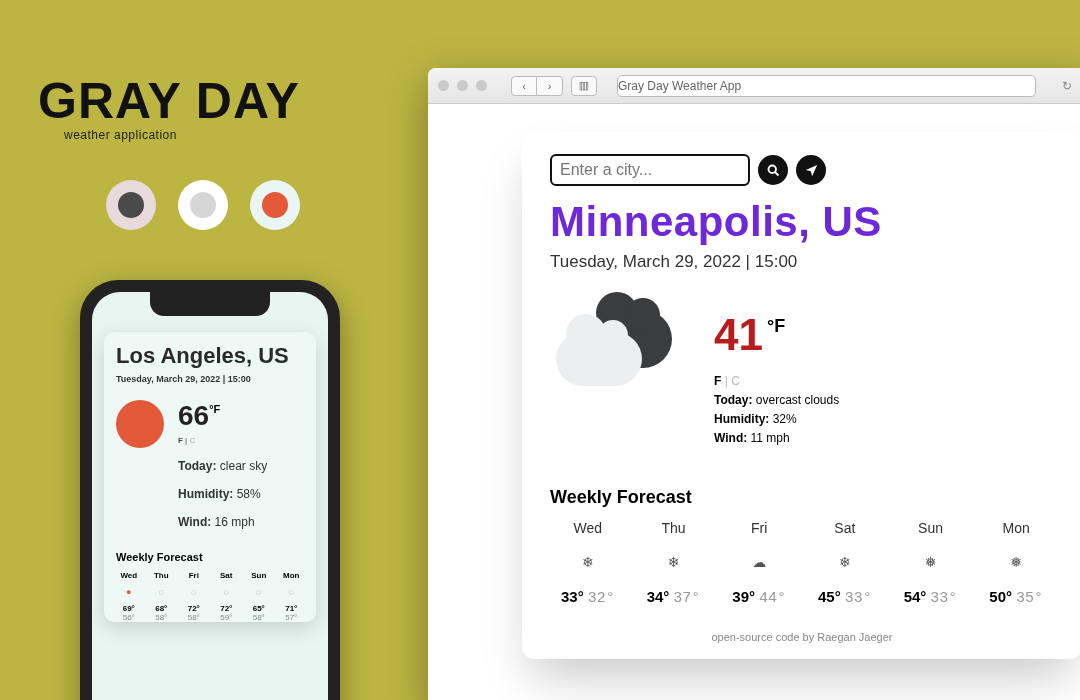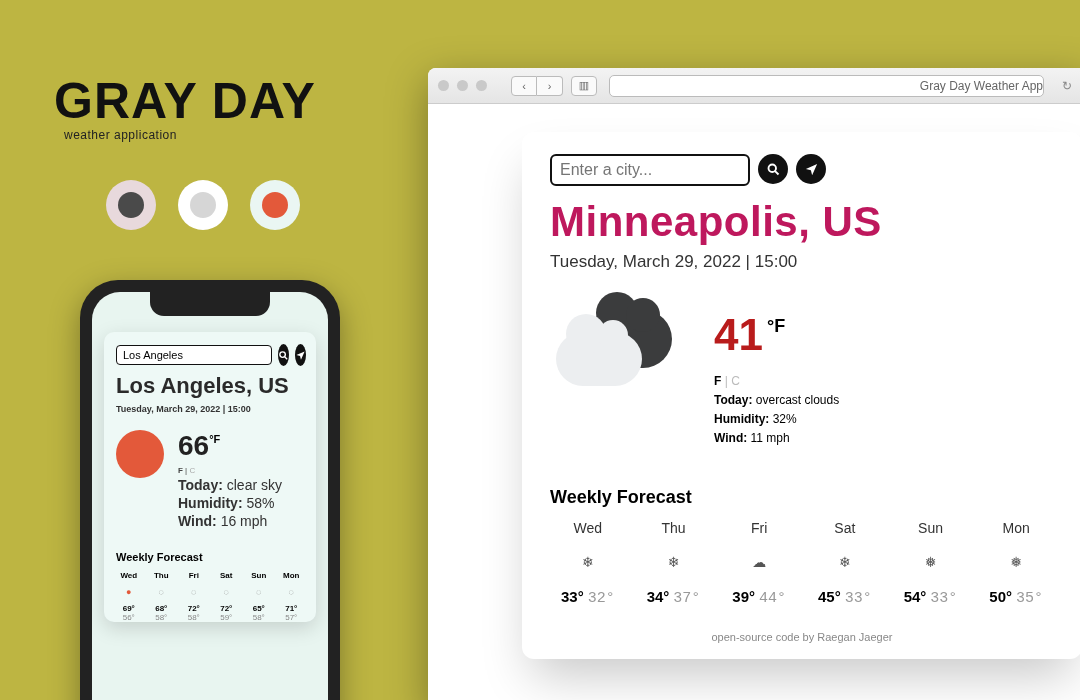--- a/index.html
+++ b/index.html
@@ -8,21 +8,21 @@
     width: 1080px;
     height: 700px;
     overflow: hidden;
     font-family: -apple-system, Helvetica, Arial, sans-serif;
     position: relative;
   }
 
   
   .hero-title {
     position: absolute;
-    left: 54px; top: 72px;
+    left: 38px; top: 72px;
     font-size: 50px;
     font-weight: 900;
     letter-spacing: 1px;
     color: #111;
   }
   .hero-subtitle {
     position: absolute;
     left: 64px; top: 128px;
     font-size: 12px;
     color: #222;
@@ -94,21 +94,21 @@
   }
   .phone-city { font-size: 22px; font-weight: 700; color: #2a2a2a; line-height: 1.1; }
   .phone-date { font-size: 9px; color: #333; margin-top: 6px; font-weight: 600; }
   .phone-current { display: flex; align-items: flex-start; gap: 14px; margin-top: 16px; }
   .phone-sun { width: 48px; height: 48px; background: #e3593a; border-radius: 50%; }
   .phone-temp-block { }
   .phone-temp { font-size: 28px; font-weight: 800; color: #222; }
   .phone-temp-unit { font-size: 11px; font-weight: 700; vertical-align: top; position: relative; top: 3px; }
   .phone-fc { font-size: 8px; color: #444; margin-top: 4px; }
   .phone-fc .dim { color: #aaa; }
-  .phone-detail { font-size: 14px; color: #333; margin-top: 2px; }
+  .phone-detail { font-size: 12px; color: #333; margin-top: 14px; }
   .phone-detail b { font-weight: 700; }
   .phone-weekly-label { font-size: 11px; font-weight: 700; margin-top: 22px; }
   .phone-forecast { display: flex; gap: 7px; margin-top: 8px; }
   .pf-day { flex: 1; text-align: center; font-size: 8px; }
   .pf-name { font-weight: 700; }
   .pf-icon { height: 14px; display:flex; align-items:center; justify-content:center; margin: 5px 0; font-size: 9px; }
   .pf-hi { font-weight: 800; }
   .pf-lo { color: #888; }
 
   
@@ -141,52 +141,52 @@
   }
   .nav-group { display: flex; }
   .nav-group .nav-btn:first-child { border-top-right-radius:0; border-bottom-right-radius:0; }
   .nav-group .nav-btn:last-child { border-top-left-radius:0; border-bottom-left-radius:0; border-left:none; }
   .url-bar {
     flex: 1;
     height: 22px;
     border: 1px solid #bbb;
     border-radius: 5px;
     background: #fff;
-    text-align: right;
+    text-align: left;
     line-height: 20px;
     color: #666;
-    margin: 0 4px;
+    margin: 0 12px;
   }
   .reload { width: 22px; text-align:center; color:#888; }
   .browser-body { position: relative; width: 100%; height: calc(100% - 36px); background:#fff; }
   .web-card {
     position: absolute;
     left: 94px; top: 28px;
     width: 560px;
     background: #fff;
     border-radius: 12px;
     padding: 22px 28px 16px 28px;
     box-shadow: 0 26px 50px -10px rgba(0,0,0,.22);
   }
-  .web-search-row { display: flex; align-items: flex-start; gap: 8px; }
+  .web-search-row { display: flex; align-items: center; gap: 8px; }
   .web-search {
     width: 200px;
     border: 2px solid #111;
     border-radius: 6px;
     padding: 5px 8px;
     font-size: 16px;
     color: #888;
   }
   .web-circle-btn {
     width: 30px; height: 30px;
     background: #111; border-radius: 50%;
     display:flex; align-items:center; justify-content:center;
     color:#fff;
   }
-  .web-city { font-size: 42px; font-weight: 700; color: #be185d; margin-top: 12px; letter-spacing: .5px;}
+  .web-city { font-size: 42px; font-weight: 700; color: #6d28d9; margin-top: 12px; letter-spacing: .5px;}
   .web-date { font-size: 17px; color: #333; margin-top: 6px; }
   .web-current { display: flex; align-items: flex-start; gap: 34px; margin-top: 38px; }
   .cloud-icon { width: 130px; position: relative; height: 90px; }
   .cloud-back {
     position: absolute; left: 36px; top: 0;
     width: 86px; height: 58px; background: #3b3c3d; border-radius: 40px;
   }
   .cloud-back::before {
     content:''; position:absolute; left:10px; top:-18px;
     width:42px; height:42px; background:#3b3c3d; border-radius:50%;
@@ -240,34 +240,20 @@
     </div>
   <div class="swatch" style="background:#eaf6f3">
       <div class="swatch-inner" style="background:#e3593a"></div>
     </div>
 </div>
 
 <div class="phone">
   <div class="phone-screen">
     <div class="notch"></div>
     <div class="phone-card">
-      <div class="phone-search-row">
-        <input class="phone-search" value="Los Angeles" style="">
-        <div class="circle-btn">
-          <svg width="11" height="11" viewBox="0 0 24 24" fill="none" stroke="#fff" stroke-width="3">
-              <circle cx="10" cy="10" r="6"></circle>
-              <line x1="20" y1="20" x2="14.5" y2="14.5"></line>
-            </svg>
-        </div>
-        <div class="circle-btn">
-          <svg width="11" height="11" viewBox="0 0 24 24" fill="#fff">
-              <path d="M3 11 L21 3 L13 21 L11 13 Z"></path>
-            </svg>
-        </div>
-      </div>
       <div class="phone-city">Los Angeles, US</div>
       <div class="phone-date">Tuesday, March 29, 2022 | 15:00</div>
       <div class="phone-current">
         <div class="phone-sun"></div>
         <div class="phone-temp-block">
           <div>
             <span class="phone-temp">66</span><span class="phone-temp-unit">°F</span>
           </div>
           <div class="phone-fc"><b>F</b><span> | </span><span class="dim">C</span></div>
           <div class="phone-detail"><b>Today:</b><span> clear sky</span></div>

